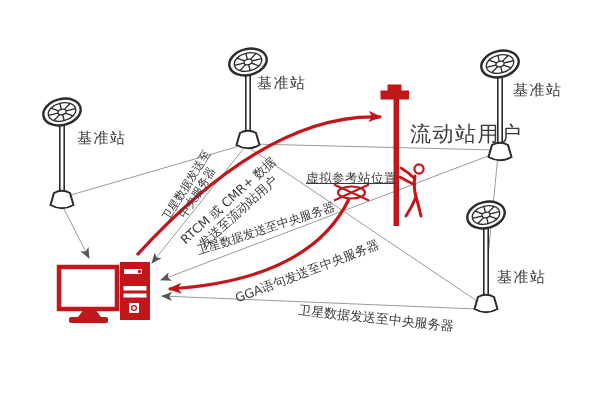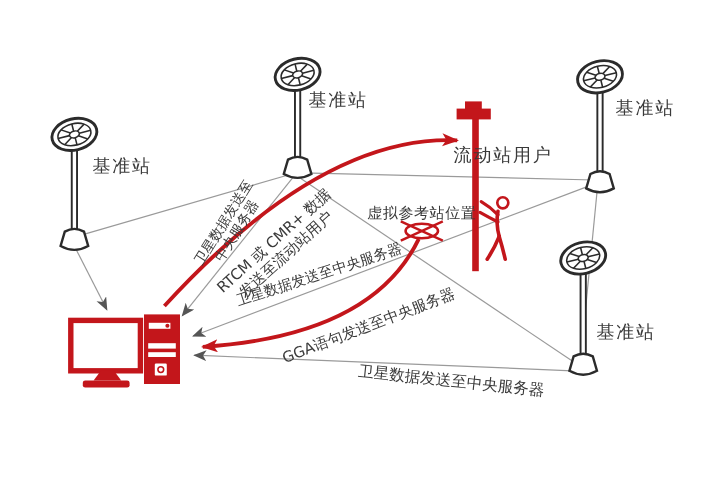--- a/index.html
+++ b/index.html
@@ -6,22 +6,22 @@
   #stage{
     position:relative;width:600px;height:400px;background:#ffffff;overflow:hidden;
     font-family:"DejaVu Sans","Liberation Sans",sans-serif;
   }
   #gfx{position:absolute;left:0;top:0;}
   .lbl{
     position:absolute;color:#3a3a3a;white-space:pre;
     font-family:"DejaVu Sans","Liberation Sans",sans-serif;
   }
   .station-lbl{font-size:15px;letter-spacing:1.5px;text-align:center;}
-  .rover-lbl{font-size:15px;letter-spacing:1.5px;}
-  .virtual-lbl{font-size:12.5px;letter-spacing:0.5px;}
+  .rover-lbl{font-size:21px;letter-spacing:1.5px;margin-left:32px;}
+  .virtual-lbl{font-size:12.5px;letter-spacing:0.5px;text-decoration:underline;}
   .rot{
     transform-origin:center center;text-align:center;line-height:13px;
   }
 </style>
 </head>
 <body>
 
 <div id="stage">
 
 <svg id="gfx" width="600" height="400" viewBox="0 0 600 400">

